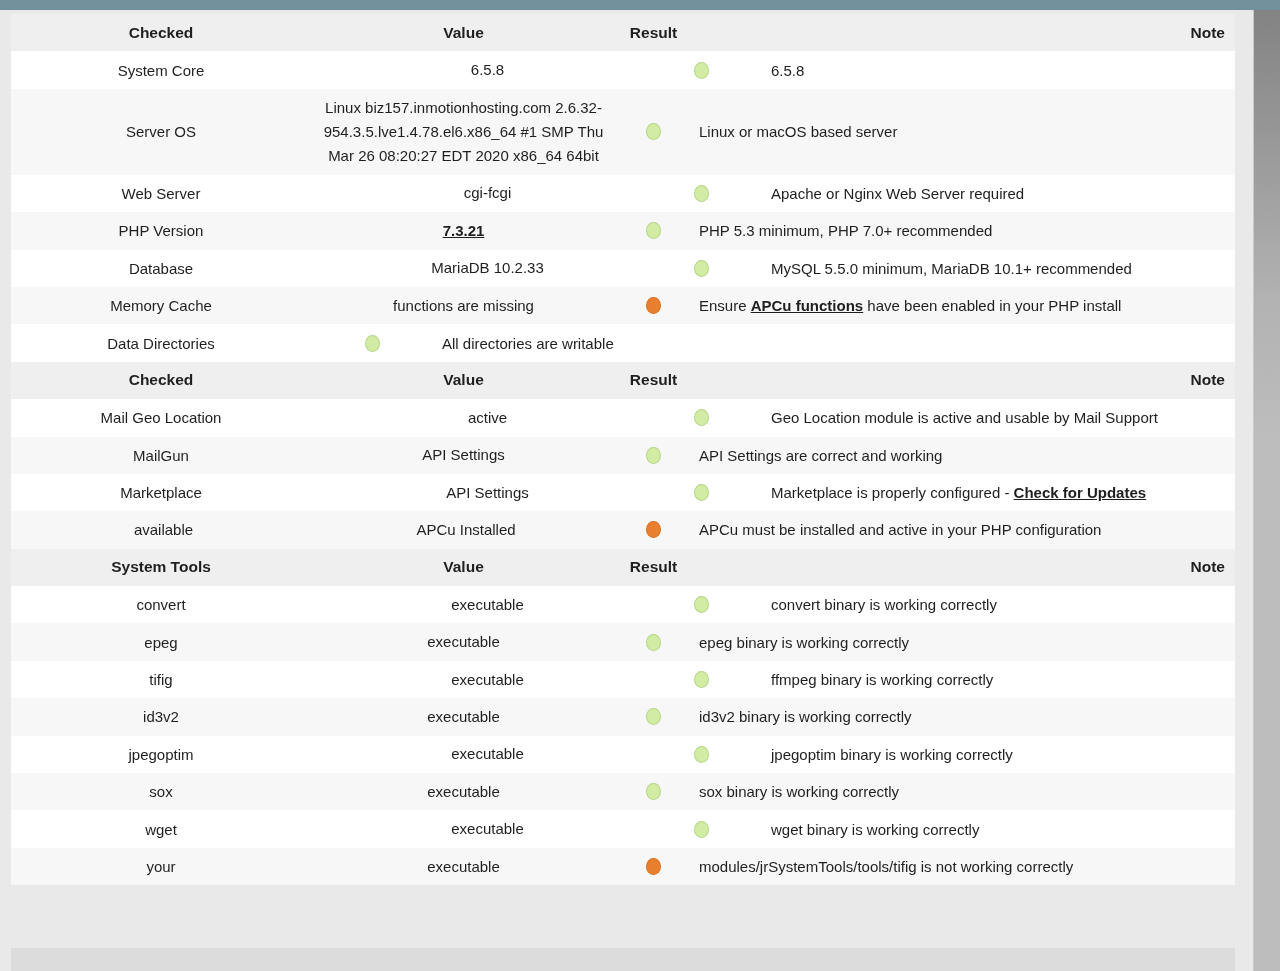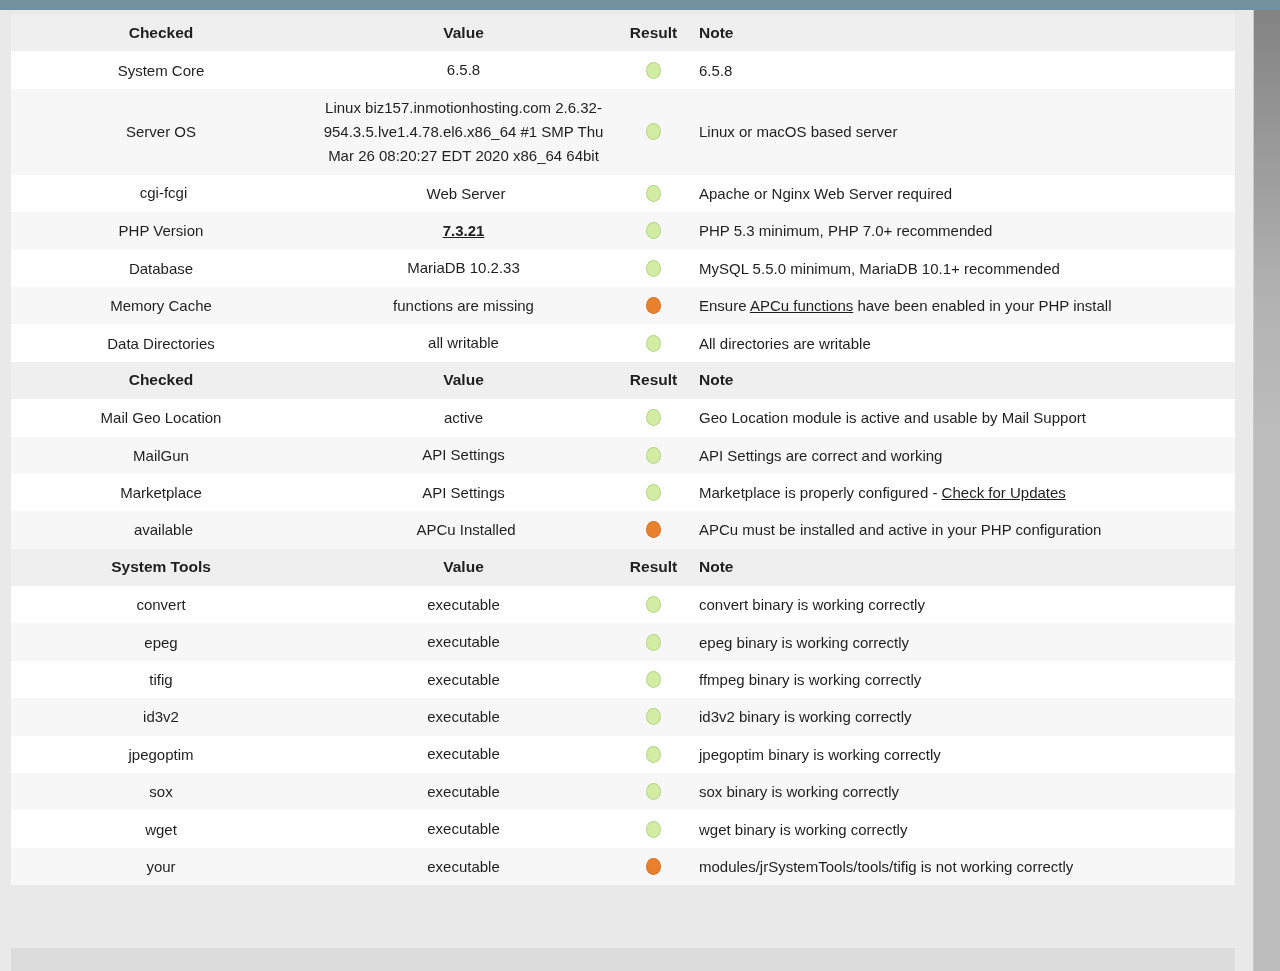--- a/index.html
+++ b/index.html
@@ -29,38 +29,39 @@
     position: absolute; left: 11px; top: 948px;
     width: 1224px; height: 23px;
   }
   .row {
     display: flex;
     align-items: center;
     min-height: 37.4px;
     font-size: 15px;
   }
   .row.header-row { background: #efefef; font-weight: bold; font-size: 15.5px; }
-  .row.odd  { background: #ffffff; }
+  .row.odd  { background: #ffffff; gap: 24px; }
   .row.even { background: #f7f7f7; }
   .row.tall { padding: 7px 0; }
   .cell { flex: none; }
   .cell.checked { width: 300px; text-align: center; padding: 0 8px; }
   .cell.value   { width: 305px; text-align: center; padding: 0 10px; line-height: 24px; }
   .cell.result  { width: 75px;  text-align: center; display: flex; justify-content: center; align-items: center; }
   .cell.note    { width: 544px; text-align: left; padding: 0 10px 0 8px; }
-  .header-row .cell.note { text-align: left; }
+  .header-row .cell.note { text-align: right; }
   .dot {
     display: inline-block;
     width: 15px; height: 17px;
     border-radius: 50%;
   }
   a.link-text {
     color: #1f1f1f;
     text-decoration: underline;
     cursor: pointer;
+    font-weight: bold;
   }
   a.value-link { font-weight: bold; }
 </style>
 </head>
 <body style="background: rgb(233, 233, 233);">
 
 <div class="top-bar" style="background: rgb(115, 144, 157);"></div>
 <div class="side-panel" style="background: linear-gradient(rgb(131, 131, 131) 0%, rgb(178, 178, 178) 30%, rgb(189, 189, 189) 45%, rgb(189, 189, 189) 100%);"></div>
 <div class="content">
     <div class="row header-row">
@@ -79,22 +80,22 @@
     </div>
     <div class="row tall even">
       <div class="cell checked">Server OS</div>
       <div class="cell value">Linux biz157.inmotionhosting.com 2.6.32-954.3.5.lve1.4.78.el6.x86_64 #1 SMP Thu Mar 26 08:20:27 EDT 2020 x86_64 64bit</div>
       <div class="cell result">
         <span class="dot" style="background: rgb(210, 236, 164); border: 1px solid rgb(181, 215, 137);"></span>
       </div>
       <div class="cell note">Linux or macOS based server</div>
     </div>
     <div class="row odd">
+      <div class="cell checked">Web Server</div>
       <div class="cell value">cgi-fcgi</div>
-      <div class="cell checked">Web Server</div>
       <div class="cell result">
         <span class="dot" style="background: rgb(210, 236, 164); border: 1px solid rgb(181, 215, 137);"></span>
       </div>
       <div class="cell note">Apache or Nginx Web Server required</div>
     </div>
     <div class="row even">
       <div class="cell checked">PHP Version</div>
       <div class="cell value"><a class="link-text value-link">7.3.21</a></div>
       <div class="cell result">
         <span class="dot" style="background: rgb(210, 236, 164); border: 1px solid rgb(181, 215, 137);"></span>
@@ -112,21 +113,20 @@
     <div class="row even">
       <div class="cell checked">Memory Cache</div>
       <div class="cell value">functions are missing</div>
       <div class="cell result">
         <span class="dot" style="background: rgb(232, 128, 46); border: 1px solid rgb(219, 115, 36);"></span>
       </div>
       <div class="cell note">Ensure <a class="link-text">APCu functions</a> have been enabled in your PHP install</div>
     </div>
     <div class="row odd">
       <div class="cell checked">Data Directories</div>
-      <div class="cell value">all writable</div>
       <div class="cell result">
         <span class="dot" style="background: rgb(210, 236, 164); border: 1px solid rgb(181, 215, 137);"></span>
       </div>
       <div class="cell note">All directories are writable</div>
     </div>
     <div class="row header-row">
       <div class="cell checked">Checked</div>
       <div class="cell value">Value</div>
       <div class="cell result">Result</div>
       <div class="cell note">Note</div>

